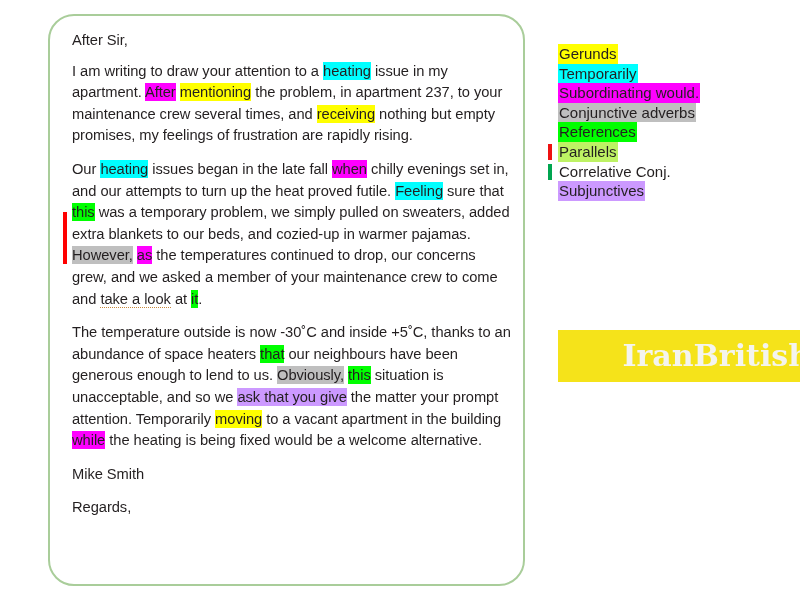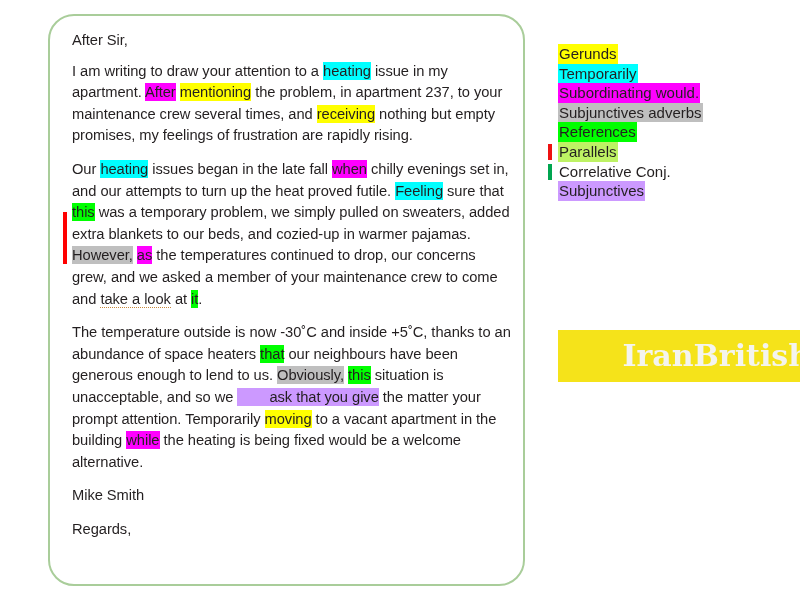--- a/index.html
+++ b/index.html
@@ -49,21 +49,21 @@
   .para.tight { margin-bottom: 9px; }
 
   
   .hl { padding: 1px 0 1px 0; }
   .hl-gerund      { background: #ffff00; }
   .hl-participle  { background: #00ffff; text-align: center; }
   .hl-subord      { background: #ff00ff; text-align: center; }
   .hl-conjadv     { background: #bfbfbf; }
   .hl-reference   { background: #00ff00; }
   .hl-parallel    { background: #bef264; }
-  .hl-subjunctive { background: #cc99ff; padding-left: 32px; }
+  .hl-subjunctive { background: #cc99ff; }
 
   .dotted-underline {
     border-bottom: 1.5px dotted #c8883c;
     padding-bottom: 0px;
   }
 
   
   #parallel-bar {
     position: absolute;
     left: 63px;
@@ -136,21 +136,21 @@
     <p class="para tight">Regards,</p>
   </div>
 </div>
 
 <div id="parallel-bar"></div>
 
 <div id="legend">
     <div class="legend-row"><span class="legend-label hl hl-gerund">Gerunds</span></div>
     <div class="legend-row"><span class="legend-label hl hl-participle">Temporarily</span></div>
     <div class="legend-row"><span class="legend-label hl hl-subord">Subordinating would.</span></div>
-    <div class="legend-row"><span class="legend-label hl hl-conjadv">Subjunctives adverbs</span></div>
+    <div class="legend-row"><span class="legend-label hl hl-conjadv">Conjunctive adverbs</span></div>
     <div class="legend-row"><span class="legend-label hl hl-reference">References</span></div>
     <div class="legend-row"><span class="legend-bar red"></span><span class="legend-label hl hl-parallel">Parallels</span></div>
     <div class="legend-row"><span class="legend-bar green"></span><span class="legend-label">Correlative Conj.</span></div>
     <div class="legend-row"><span class="legend-label hl hl-subjunctive">Subjunctives</span></div>
   </div>
 
 <div id="brand-logo">
   <span id="brand-logo-text">IranBritish</span>
 </div>
 

